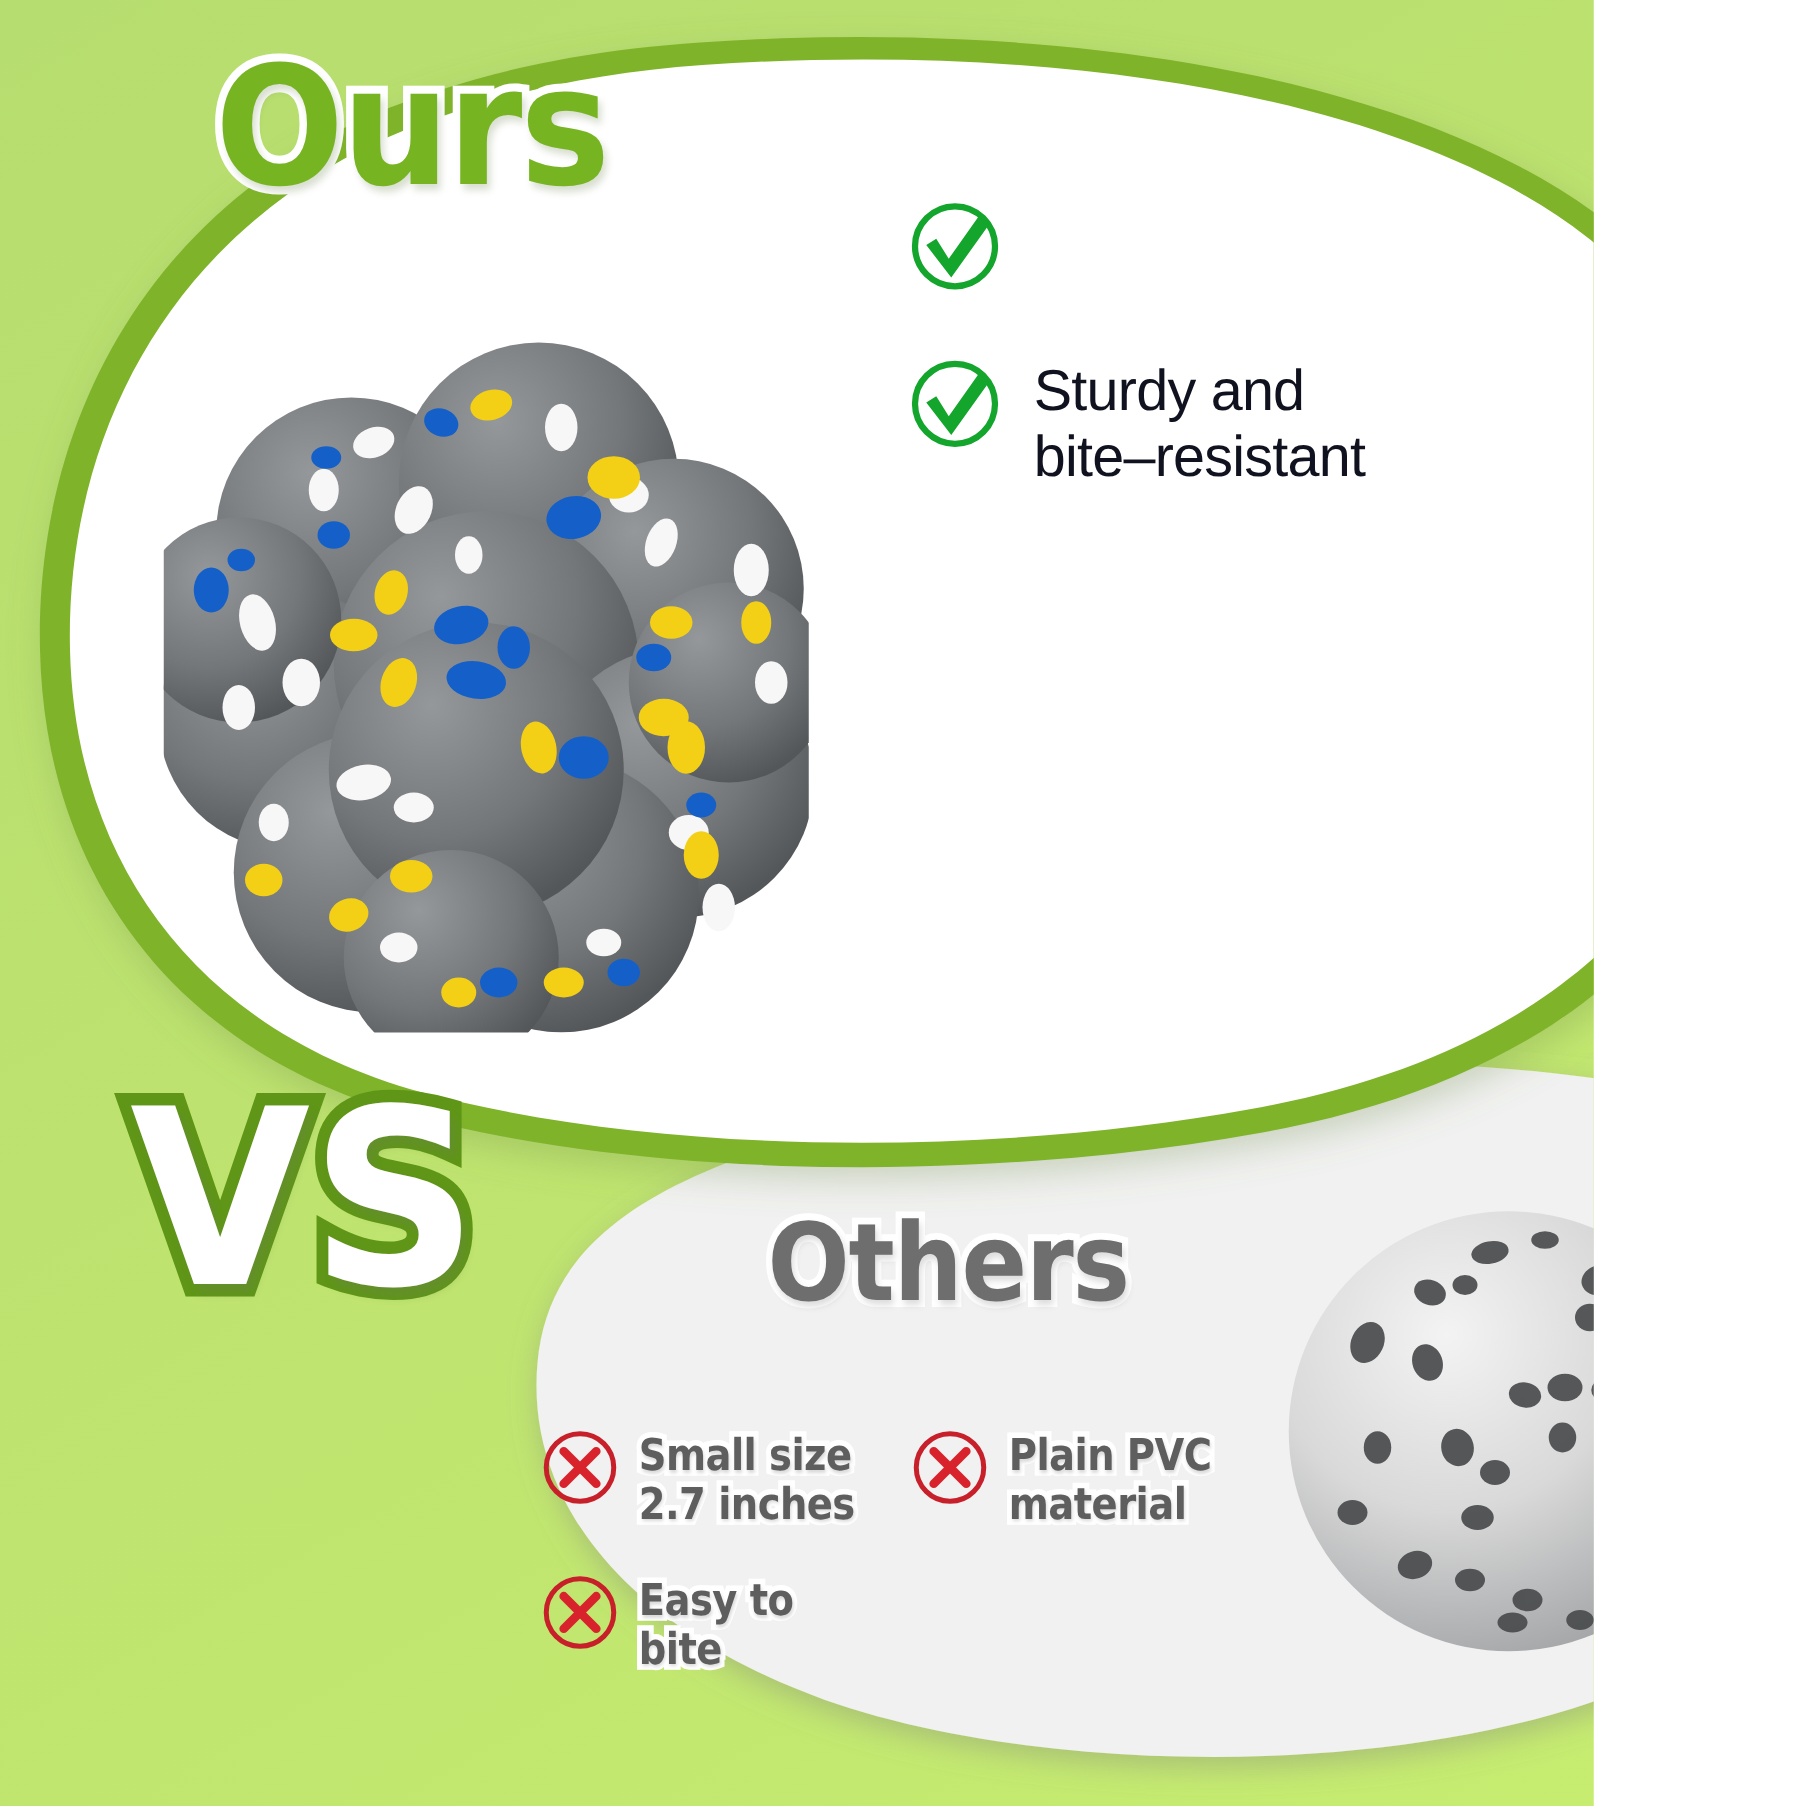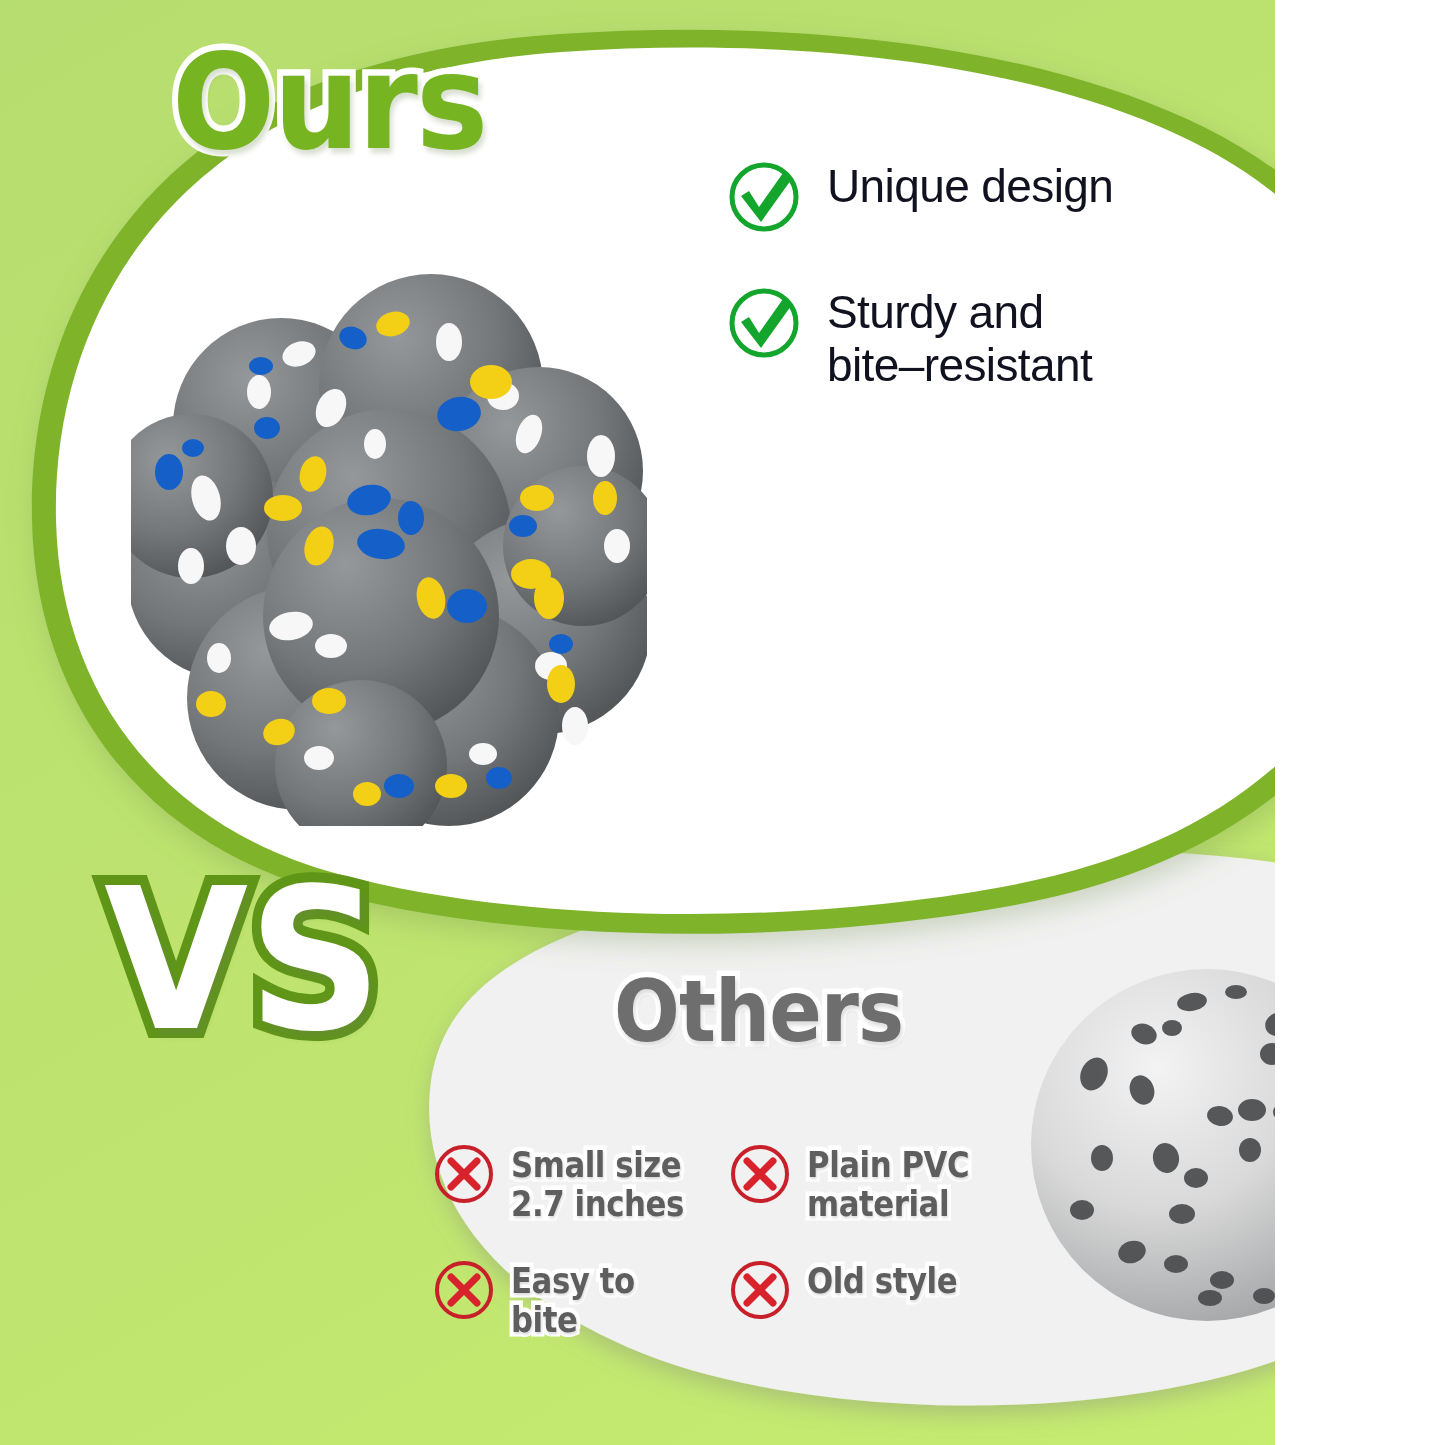--- a/index.html
+++ b/index.html
@@ -314,21 +314,20 @@
 
   <div id="ours-list">
 
 
 
     <div class="feat-row">
       <svg class="check-icon" viewBox="0 0 74 74">
         <circle cx="37" cy="37" r="32" fill="none" stroke="#13a52c" stroke-width="5"></circle>
         <path d="M 14 36 L 22 31 L 32 47 L 56 13 L 64 20 L 34 62 Z" fill="#13a52c"></path>
       </svg>
-      <div class="feat-text">Unique design</div>
     </div>
 
     <div class="feat-row">
       <svg class="check-icon" viewBox="0 0 74 74">
         <circle cx="37" cy="37" r="32" fill="none" stroke="#13a52c" stroke-width="5"></circle>
         <path d="M 14 36 L 22 31 L 32 47 L 56 13 L 64 20 L 34 62 Z" fill="#13a52c"></path>
       </svg>
       <div class="feat-text">Sturdy and
 bite–resistant</div>
     </div>
@@ -395,23 +394,16 @@
     </div>
 
     <div class="con-row">
       <svg class="cross-icon" viewBox="0 0 62 62">
         <circle cx="31" cy="31" r="27" fill="none" stroke="#c8202a" stroke-width="4"></circle>
         <path d="M 18 18 L 44 44 M 44 18 L 18 44" stroke="#d8232c" stroke-width="7" stroke-linecap="round"></path>
       </svg>
       <div class="con-text">Easy to bite</div>
     </div>
 
-    <div class="con-row">
-      <svg class="cross-icon" viewBox="0 0 62 62">
-        <circle cx="31" cy="31" r="27" fill="none" stroke="#c8202a" stroke-width="4"></circle>
-        <path d="M 18 18 L 44 44 M 44 18 L 18 44" stroke="#d8232c" stroke-width="7" stroke-linecap="round"></path>
-      </svg>
-      <div class="con-text">Old style</div>
-    </div>
 
   </div>
 
 </div>
 
 </body></html>

